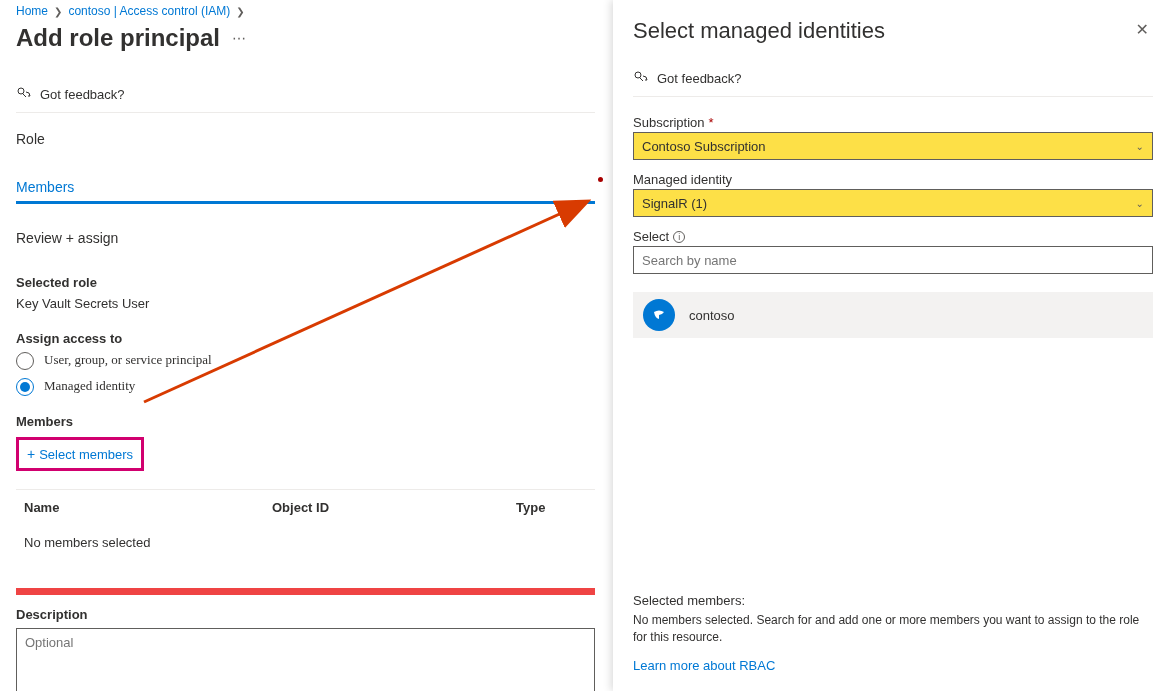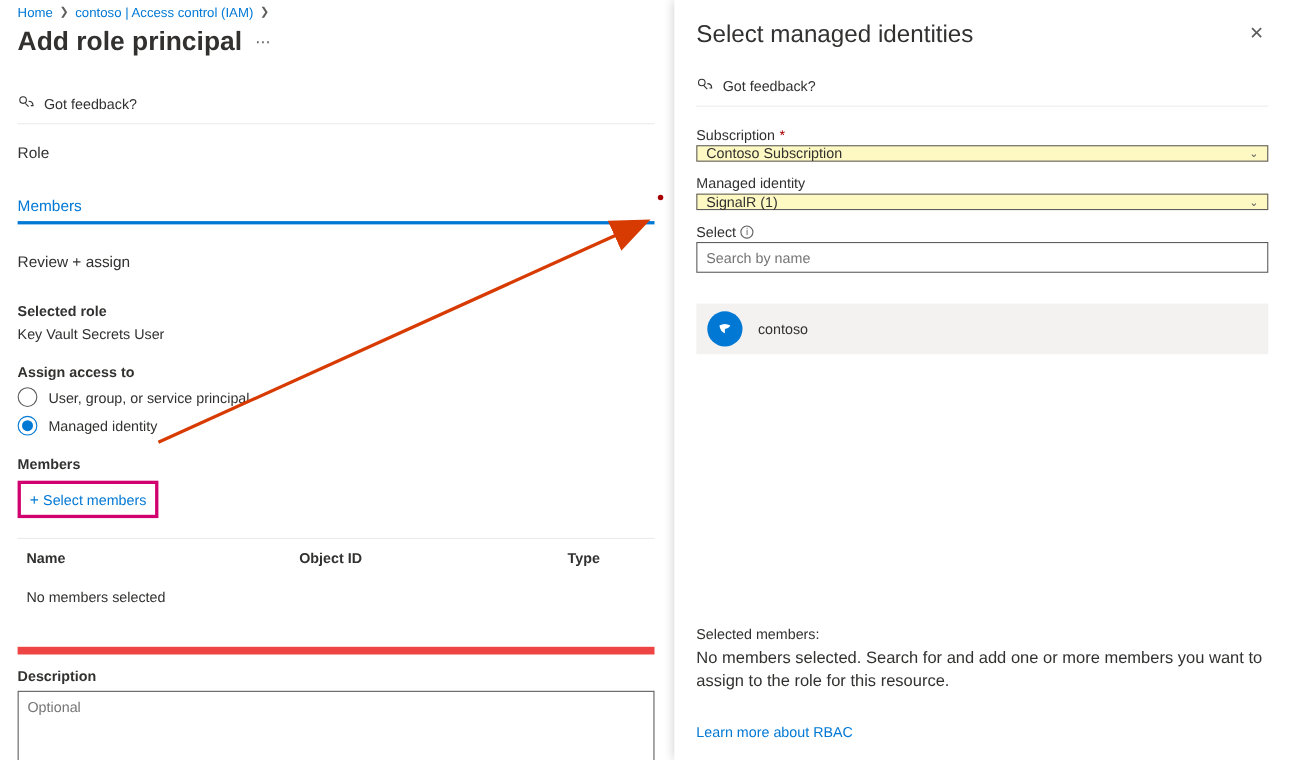--- a/index.html
+++ b/index.html
@@ -59,21 +59,21 @@
     flex-direction: column;
   }
   .tab { color: #323130; cursor: pointer; padding-bottom: 6px; position: relative; }
   .tab.active { color: #0078d4; border-bottom: 3px solid #0078d4; font-weight: 400; }
   .tab-dot::after {
     content: ''; width: 5px; height: 5px; background: #a80000; border-radius: 50%;
     position: absolute; top: -2px; right: -8px;
   }
   .section-label { font-weight: 600; font-size: 13px; margin-bottom: 6px; }
   .section-value { font-size: 13px; color: #323130; margin-bottom: 20px; }
-  .radio-row { display: flex; align-items: center; gap: 10px; margin-bottom: 8px; cursor: pointer; font-size: 13px; }
+  .radio-row { display: flex; align-items: flex-start; gap: 10px; margin-bottom: 8px; cursor: pointer; font-size: 13px; font-family: Liberation Serif, serif; }
   .radio-circle {
     width: 18px; height: 18px; border: 1px solid #605e5c; border-radius: 50%;
     display: inline-flex; align-items: center; justify-content: center;
   }
   .radio-circle.checked { border-color: #0078d4; }
   .radio-circle.checked::after {
     content: ''; width: 10px; height: 10px; background: #0078d4; border-radius: 50%;
   }
   .members-label { font-weight: 600; font-size: 13px; margin: 18px 0 8px 0; }
   .select-members-btn {
@@ -120,44 +120,44 @@
     margin-bottom: 18px; font-size: 13px; cursor: pointer;
   }
   .form-label { font-size: 13px; margin-bottom: 2px; display: flex; align-items: center; gap: 4px; }
   .required-star { color: #a80000; }
   .info-icon {
     width: 12px; height: 12px; border: 1px solid #605e5c; border-radius: 50%;
     display: inline-flex; align-items: center; justify-content: center;
     font-size: 9px; color: #605e5c;
   }
   .dropdown {
-    width: 100%; height: 15px; border: 1px solid #605e5c;
+    width: 100%; height: 28px; border: 1px solid #605e5c;
     display: flex; align-items: center; justify-content: space-between;
-    padding: 0 8px; font-size: 13px; background: #fef9c3;
+    padding: 0 8px; font-size: 13px; background: #fde047;
     margin-bottom: 12px; cursor: pointer;
   }
   .chev-down { font-size: 10px; color: #605e5c; }
   .search-input {
     width: 100%; height: 28px; border: 1px solid #605e5c;
     padding: 0 8px; font-size: 13px; font-family: inherit;
-    margin-bottom: 28px;
+    margin-bottom: 18px;
   }
   .result-item {
     display: flex; align-items: center; gap: 14px;
     background: #f3f2f1; padding: 6px 10px; height: 46px;
     cursor: pointer;
   }
   .result-avatar {
     width: 32px; height: 32px; border-radius: 50%;
     background: #0078d4; display: flex; align-items: center; justify-content: center;
   }
   .result-name { font-size: 13px; }
   .panel-bottom { margin-top: auto; }
   .sel-members-title { font-size: 13px; margin-bottom: 4px; }
-  .sel-members-text { font-size: 15px; color: #323130; margin-bottom: 28px; line-height: 1.4; }
+  .sel-members-text { font-size: 12px; color: #323130; margin-bottom: 12px; line-height: 1.4; }
   .learn-link { color: #0078d4; font-size: 13px; text-decoration: none; cursor: pointer; }
 </style>
 </head>
 <body>
 
 <div class="main-panel">
   <div class="breadcrumb">
     <a href="#">Home</a>
     <span class="chev">❯</span>
     <a href="#">contoso | Access control (IAM)</a>

